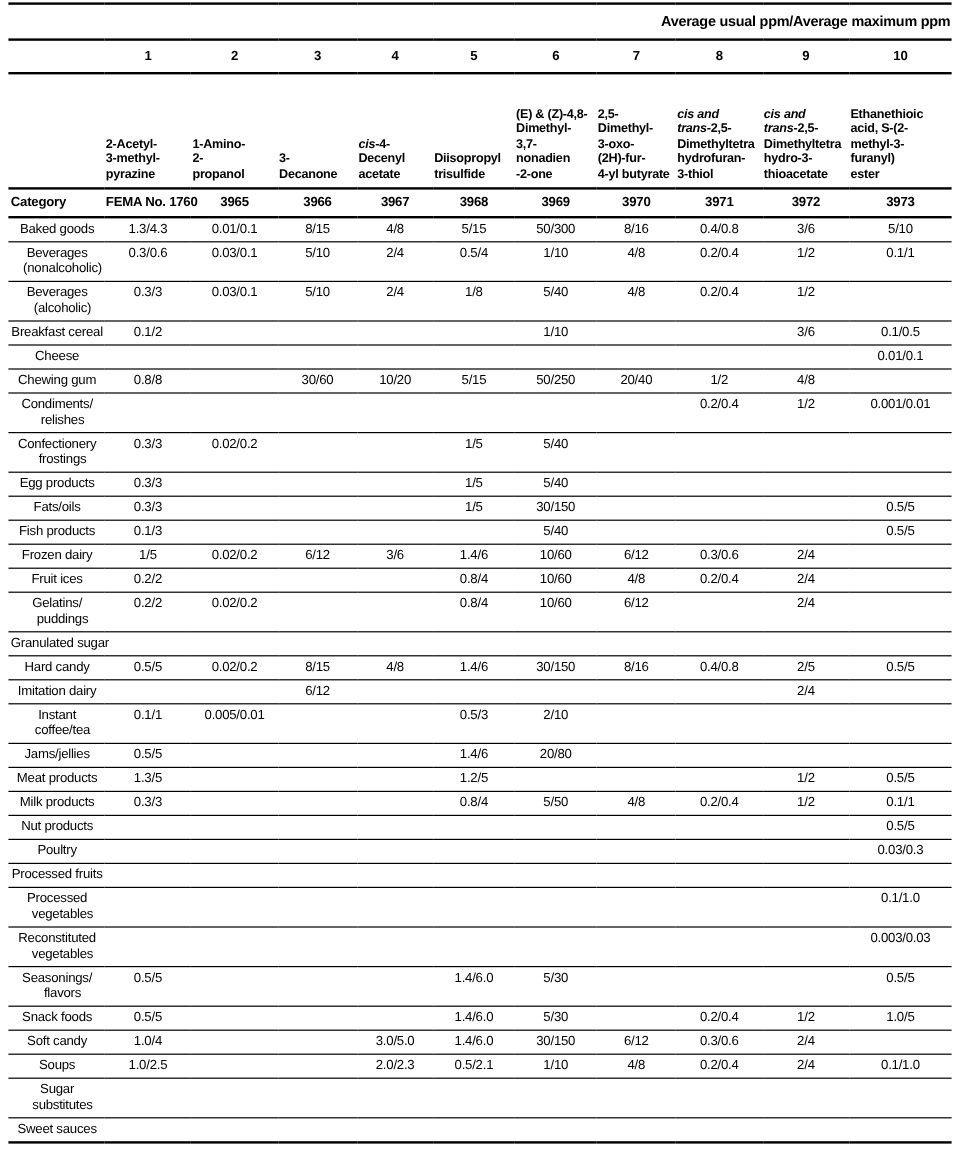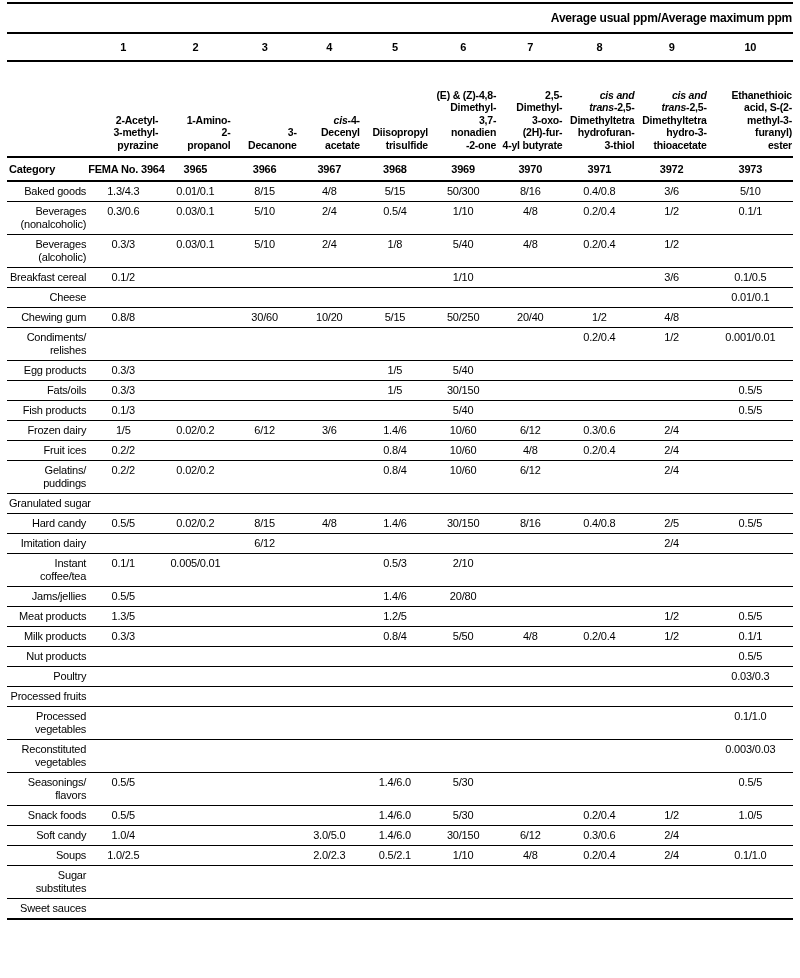--- a/index.html
+++ b/index.html
@@ -39,40 +39,40 @@
     border-bottom:2px solid #000;
     height:20px;
     text-align:center;
     font-weight:bold;
     vertical-align:middle;
   }
   .r-names td{
     border-bottom:2px solid #000;
     height:86px;
     vertical-align:bottom;
-    text-align:right;
+    text-align:left;
     font-weight:bold;
     font-size:10.5px;
     line-height:12.5px;
     padding-bottom:5px;
   }
   .r-names .nl{white-space:nowrap;}
   .r-fema td{
     border-bottom:2px solid #000;
     height:16px;
     text-align:center;
     font-weight:bold;
     vertical-align:middle;
     white-space:nowrap;
   }
   .r-fema .cat{text-align:left;padding-left:2px;margin-left:40px;}
   
   #body-rows td{border-bottom:1px solid #000;}
   #body-rows tr.last td{border-bottom:2px solid #000;}
-  td.cat{text-align:right;padding-left:2px;}
+  td.cat{text-align:center;padding-left:2px;}
   td.val{text-align:center;white-space:nowrap;}
   .cl{white-space:nowrap;}
   .cl.cont{padding-left:9px;}
 </style>
 </head>
 <body>
 
 <table>
   <colgroup>
     <col style="width:80px">
@@ -161,21 +161,21 @@
         <td class="chem">
           <div class="nl">Ethanethioic</div>
           <div class="nl">acid, S-(2-</div>
           <div class="nl">methyl-3-</div>
           <div class="nl">furanyl)</div>
           <div class="nl">ester</div>
         </td>
       </tr>
     <tr class="r-fema" id="row-fema">
       <td class="cat">Category</td>
-    <td class="fema">FEMA No. 3964</td>
+    <td class="fema">FEMA No. 1760</td>
         <td class="fema">3965</td>
         <td class="fema">3966</td>
         <td class="fema">3967</td>
         <td class="fema">3968</td>
         <td class="fema">3969</td>
         <td class="fema">3970</td>
         <td class="fema">3971</td>
         <td class="fema">3972</td>
         <td class="fema">3973</td>
       </tr>
@@ -284,20 +284,36 @@
         <td class="val"></td>
         <td class="val"></td>
         <td class="val"></td>
         <td class="val"></td>
         <td class="val">0.2/0.4</td>
         <td class="val">1/2</td>
         <td class="val">0.001/0.01</td>
       </tr>
       <tr>
         <td class="cat">
+          <div class="cl">Confectionery</div>
+          <div class="cl cont">frostings</div>
+        </td>
+        <td class="val">0.3/3</td>
+        <td class="val">0.02/0.2</td>
+        <td class="val"></td>
+        <td class="val"></td>
+        <td class="val">1/5</td>
+        <td class="val">5/40</td>
+        <td class="val"></td>
+        <td class="val"></td>
+        <td class="val"></td>
+        <td class="val"></td>
+      </tr>
+      <tr>
+        <td class="cat">
           <div class="cl">Egg products</div>
         </td>
         <td class="val">0.3/3</td>
         <td class="val"></td>
         <td class="val"></td>
         <td class="val"></td>
         <td class="val">1/5</td>
         <td class="val">5/40</td>
         <td class="val"></td>
         <td class="val"></td>

